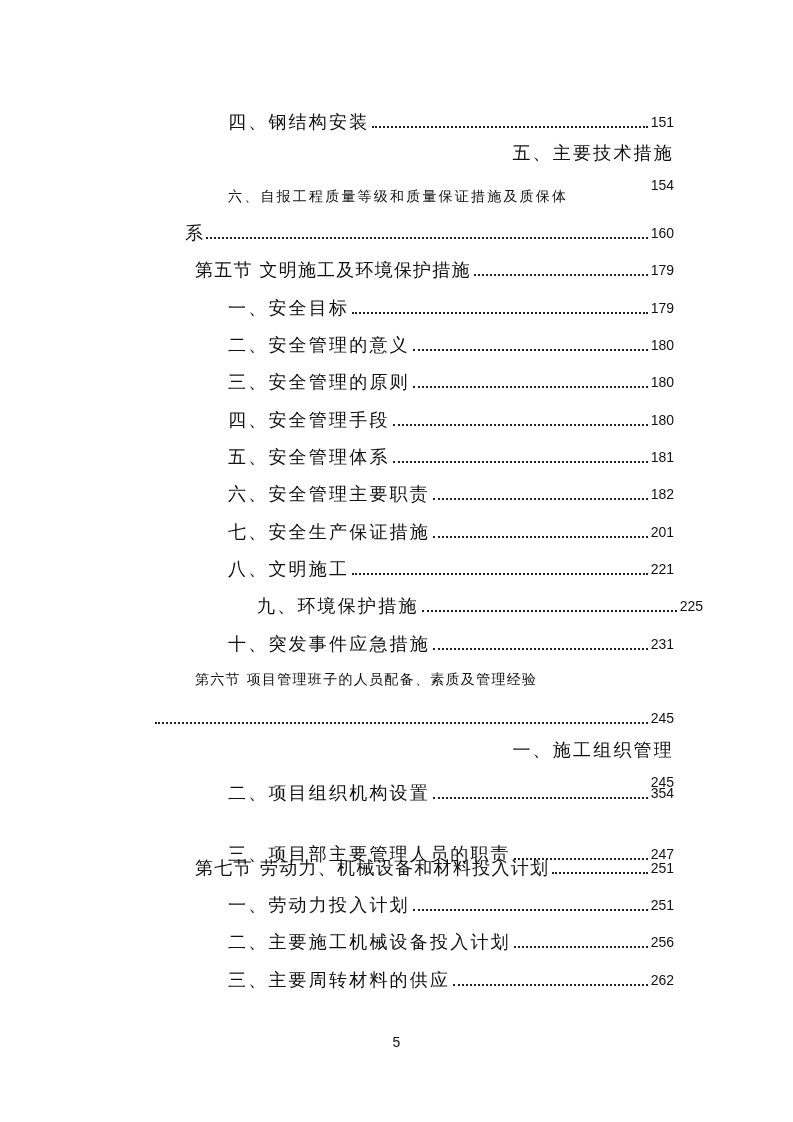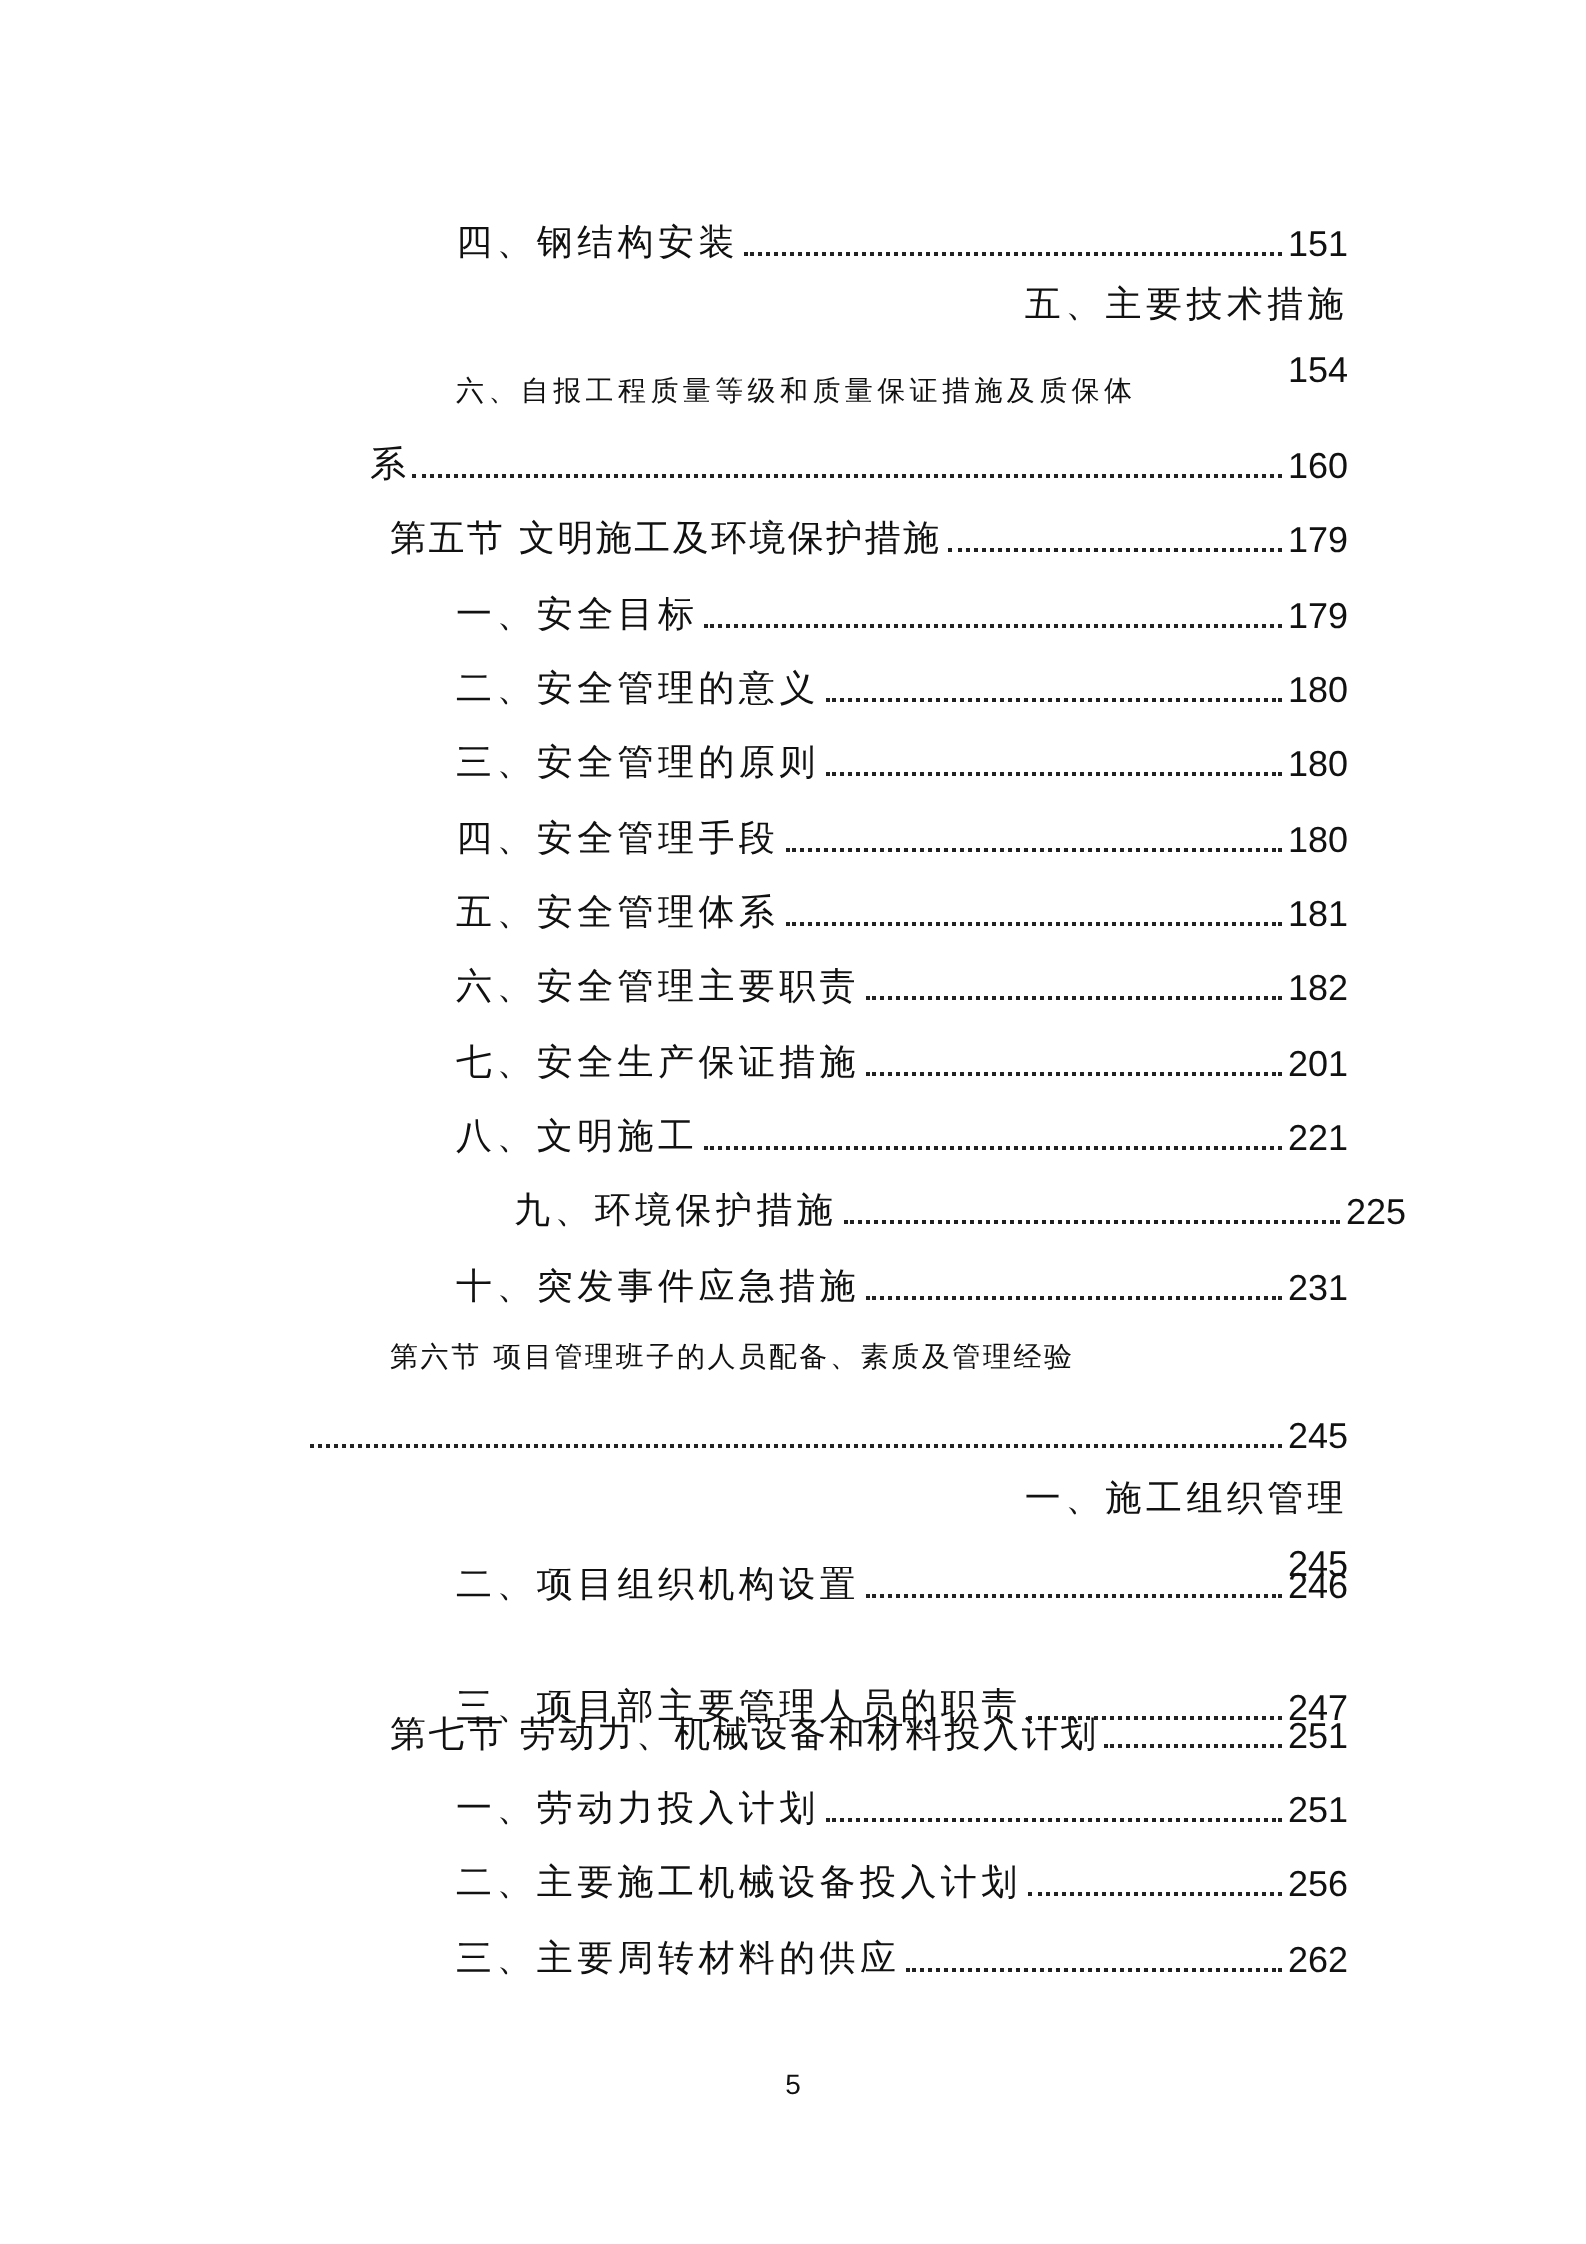--- a/index.html
+++ b/index.html
@@ -2,21 +2,21 @@
 <html><head>
 <meta charset="utf-8">
 <style>
   html, body { margin: 0; padding: 0; background: #ffffff; }
   body { width: 793px; height: 1122px; position: relative; overflow: hidden;
          font-family: "DejaVu Serif", "Liberation Serif", serif; color: #111; }
   .toc { position: absolute; left: 0; top: 0; width: 793px; }
   .row { position: absolute; height: 30px; display: flex; align-items: flex-end; }
   .row .label { white-space: nowrap; font-size: 18px; letter-spacing: 2.2px; line-height: 24px; }
   .row .dots { flex: 1; border-bottom: 2px dotted #222; margin: 0 3px 6px 3px; height: 0; }
-  .row .num { font-family: "Liberation Sans", sans-serif; font-size: 18px; line-height: 24px; }
+  .row .num { font-family: "Liberation Sans", sans-serif; font-size: 14px; line-height: 24px; }
   .row.cont .label { letter-spacing: 0; }
   .plain { position: absolute; white-space: nowrap; font-size: 14px; letter-spacing: 2.2px; line-height: 24px; }
   .page-no { position: absolute; left: 0; width: 793px; top: 1034px; text-align: center;
              font-family: "Liberation Sans", sans-serif; font-size: 14px; }
 </style>
 </head>
 <body>
 
 <div class="toc">
 
@@ -113,21 +113,21 @@
 
   <div class="row" style="left:228px; width:446px; top:738px;flex-direction:column;">
     <span class="label">一、施工组织管理</span>
     <span class="dots"></span>
     <span class="num">245</span>
   </div>
 
   <div class="row" style="left:228px; width:446px; top:775px;">
     <span class="label">二、项目组织机构设置</span>
     <span class="dots"></span>
-    <span class="num">246</span>
+    <span class="num">354</span>
   </div>
 
   <div class="row" style="left:228px; width:446px; top:836px;text-align:right;">
     <span class="label">三、项目部主要管理人员的职责</span>
     <span class="dots"></span>
     <span class="num">247</span>
   </div>
 
   <div class="row" style="left:195px; width:479px; top:850px;">
     <span class="label" style="letter-spacing:1.3px;">第七节  劳动力、机械设备和材料投入计划</span>

